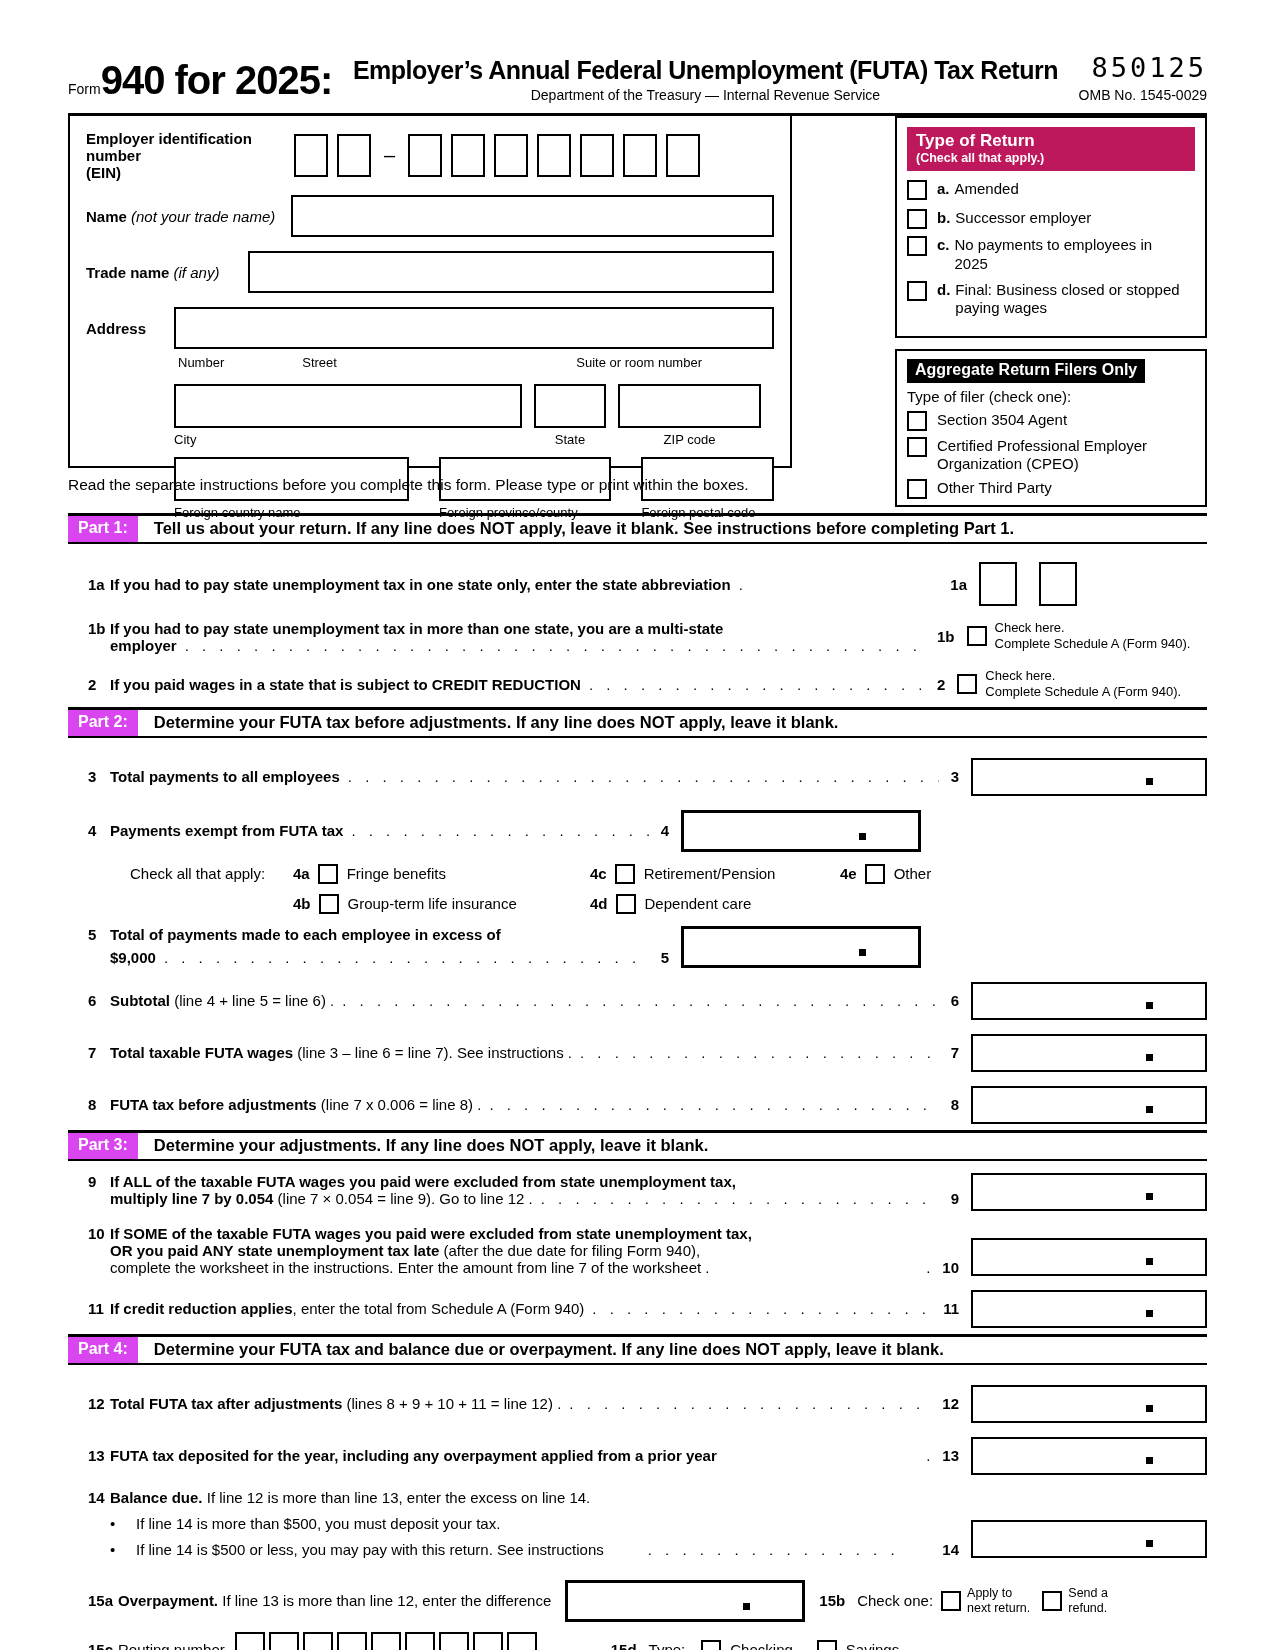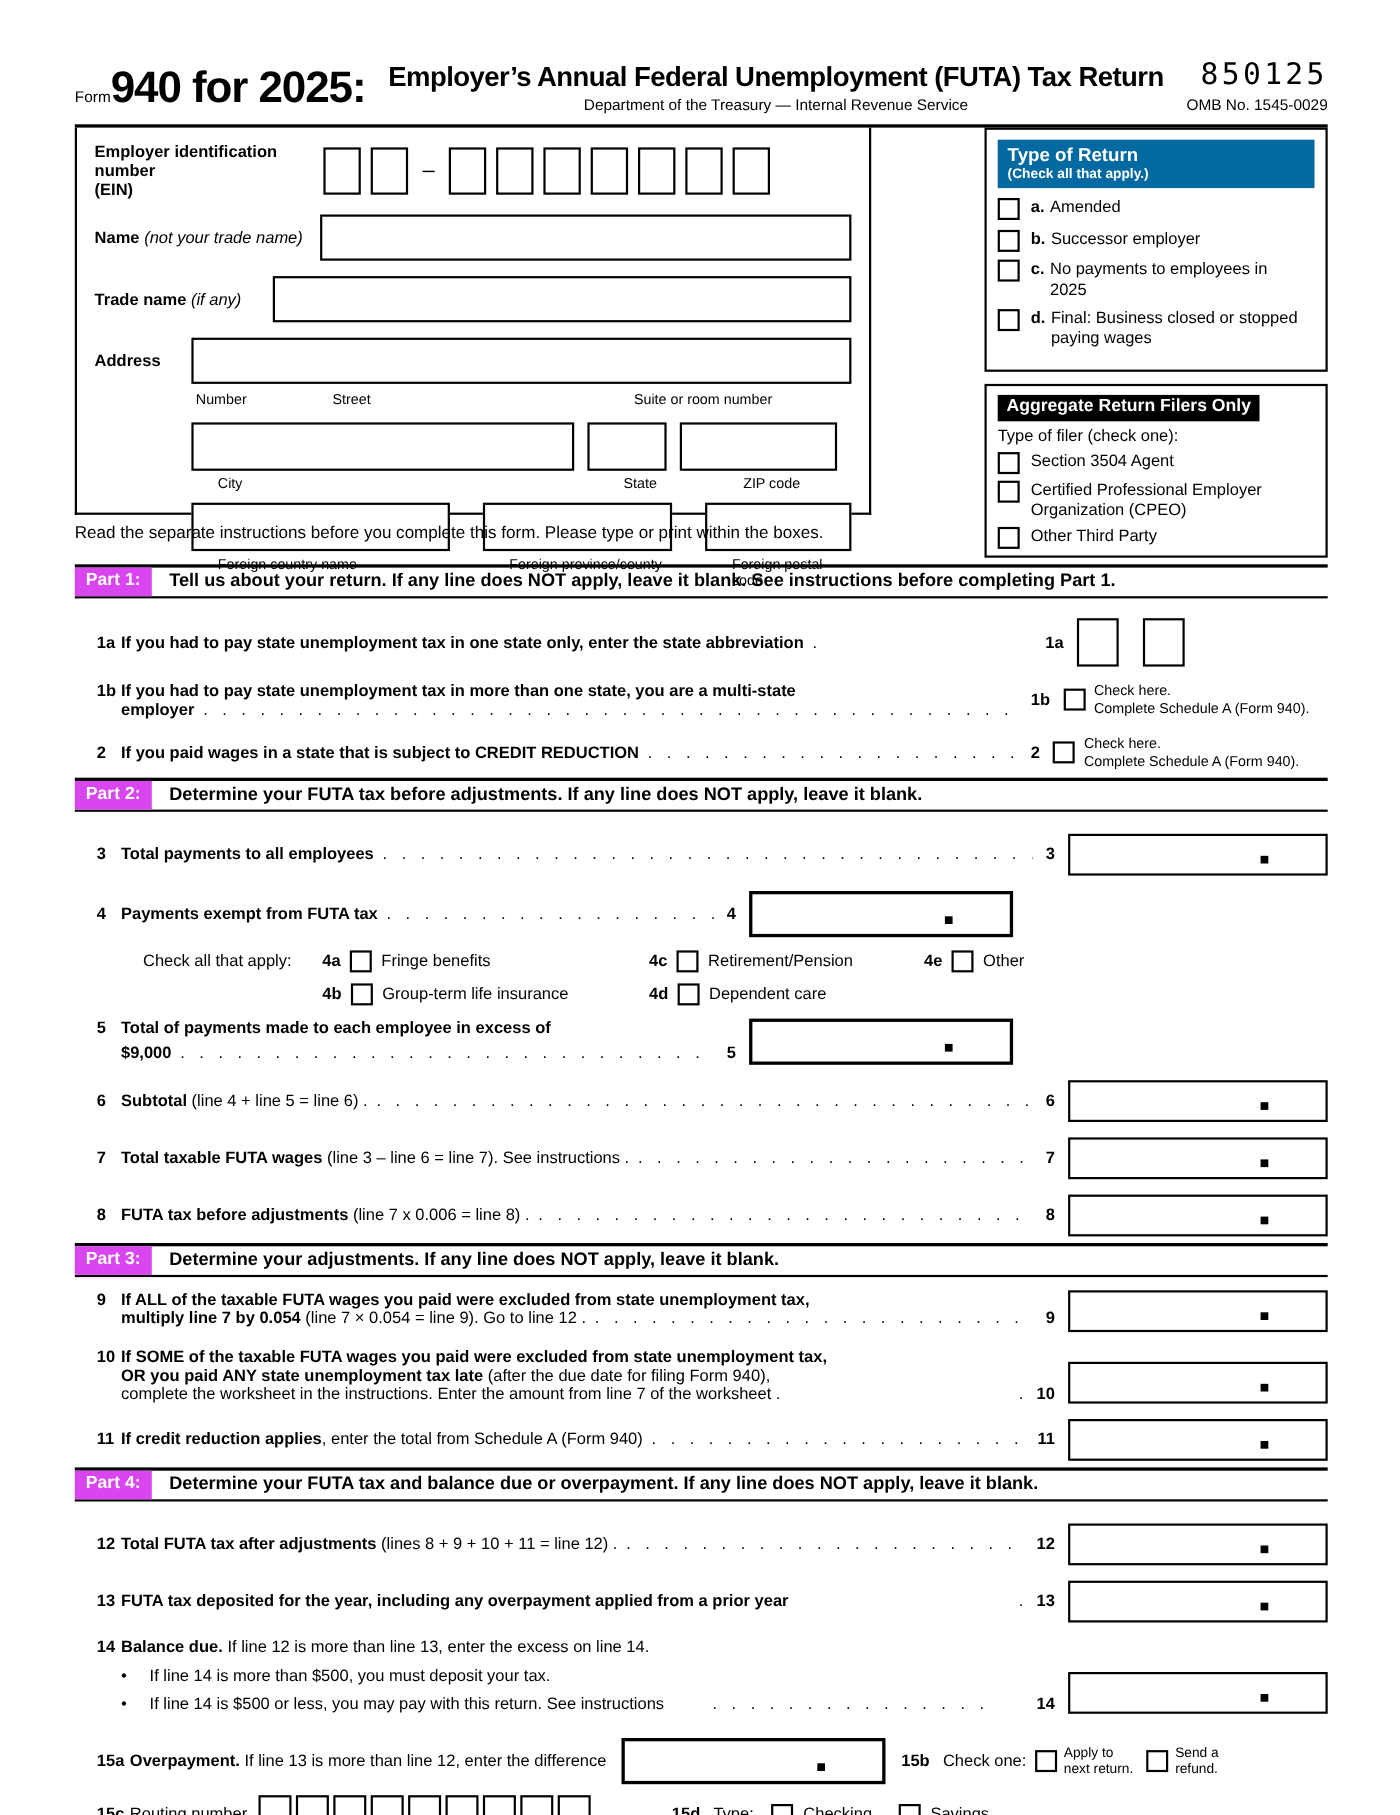--- a/index.html
+++ b/index.html
@@ -29,28 +29,28 @@
   .emp-panel { border:2.5px solid #000; border-top:none; padding:14px 16px 10px 16px; height:352px; }
   .emp-row { display:flex; align-items:center; margin-bottom:14px; }
   .emp-label { font-weight:bold; font-size:15px; }
   .emp-label .it { font-weight:normal; font-style:italic; }
   .boxrow { display:flex; align-items:center; gap:9px; }
   .charbox { width:34px; height:43px; border:2px solid #000; background:#fff; }
   .dash { font-size:20px; padding:0 4px; }
   .field { border:2px solid #000; background:#fff; height:42px; }
   .sublabels { display:flex; font-size:13px; margin:-8px 0 10px 0; }
   .col-stack { display:flex; flex-direction:column; }
-  .col-stack .lab { font-size:13px; margin-top:4px;margin-left:24px; }
+  .col-stack .lab { font-size:13px; margin-top:4px; }
   .ctr { text-align:center; }
 
   
   .right-col { margin-left:auto; width:312px; display:flex; flex-direction:column; }
   .panel { border:2.5px solid #000; padding:9px 10px; }
   .tor-panel { height:222px; }
-  .blackbar { background:#0369a1; color:#fff; padding:4px 9px 6px 9px; }
+  .blackbar { background:#be185d; color:#fff; padding:4px 9px 6px 9px; }
   .blackbar .t1 { font-size:17px; font-weight:bold; display:block; }
   .blackbar .t2 { font-size:12.5px; font-weight:bold; display:block; }
   .opt { display:flex; margin-top:9px; align-items:flex-start; }
   .cb { width:20px; height:20px; border:2px solid #000; background:#fff; flex-shrink:0; }
   .opt .key { font-weight:bold; font-size:15px; margin:0 5px 0 10px; }
   .opt .lab { font-size:15px; line-height:1.25; }
   .agg-panel { margin-top:11px; height:158px; padding-top:8px; }
   .agg-strip { display:inline-block; background:#000; color:#fff; font-weight:bold; font-size:16px; padding:2px 8px 4px 8px; }
   .agg-sub { font-size:15px; margin-top:5px; }
   .agg-opt { display:flex; align-items:flex-start; margin-top:6px; }

